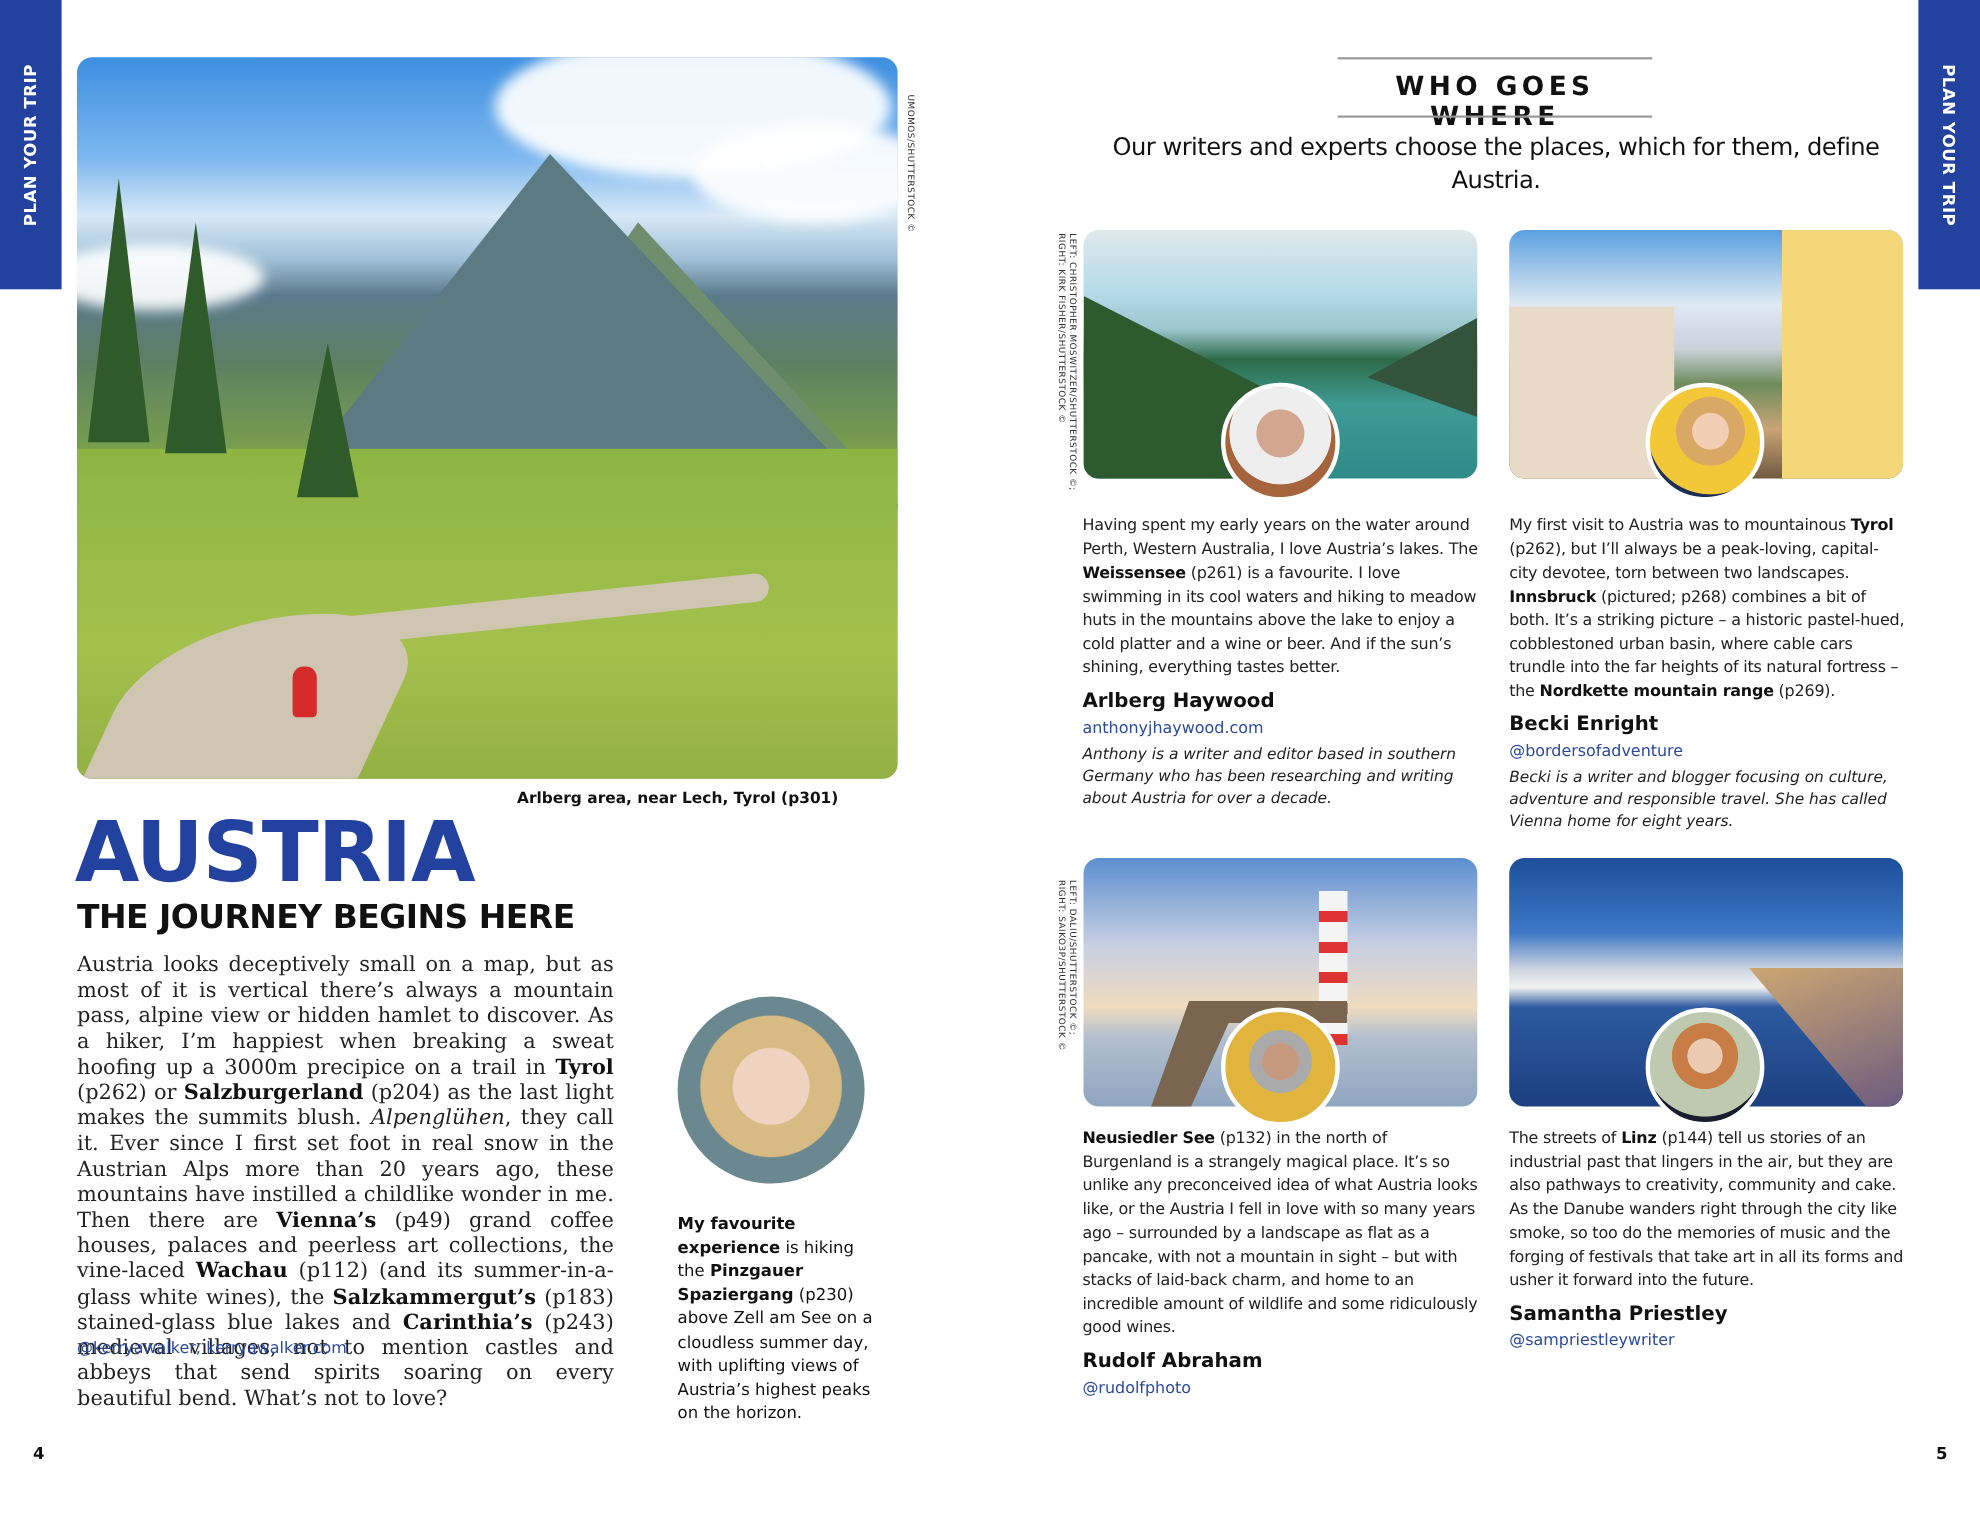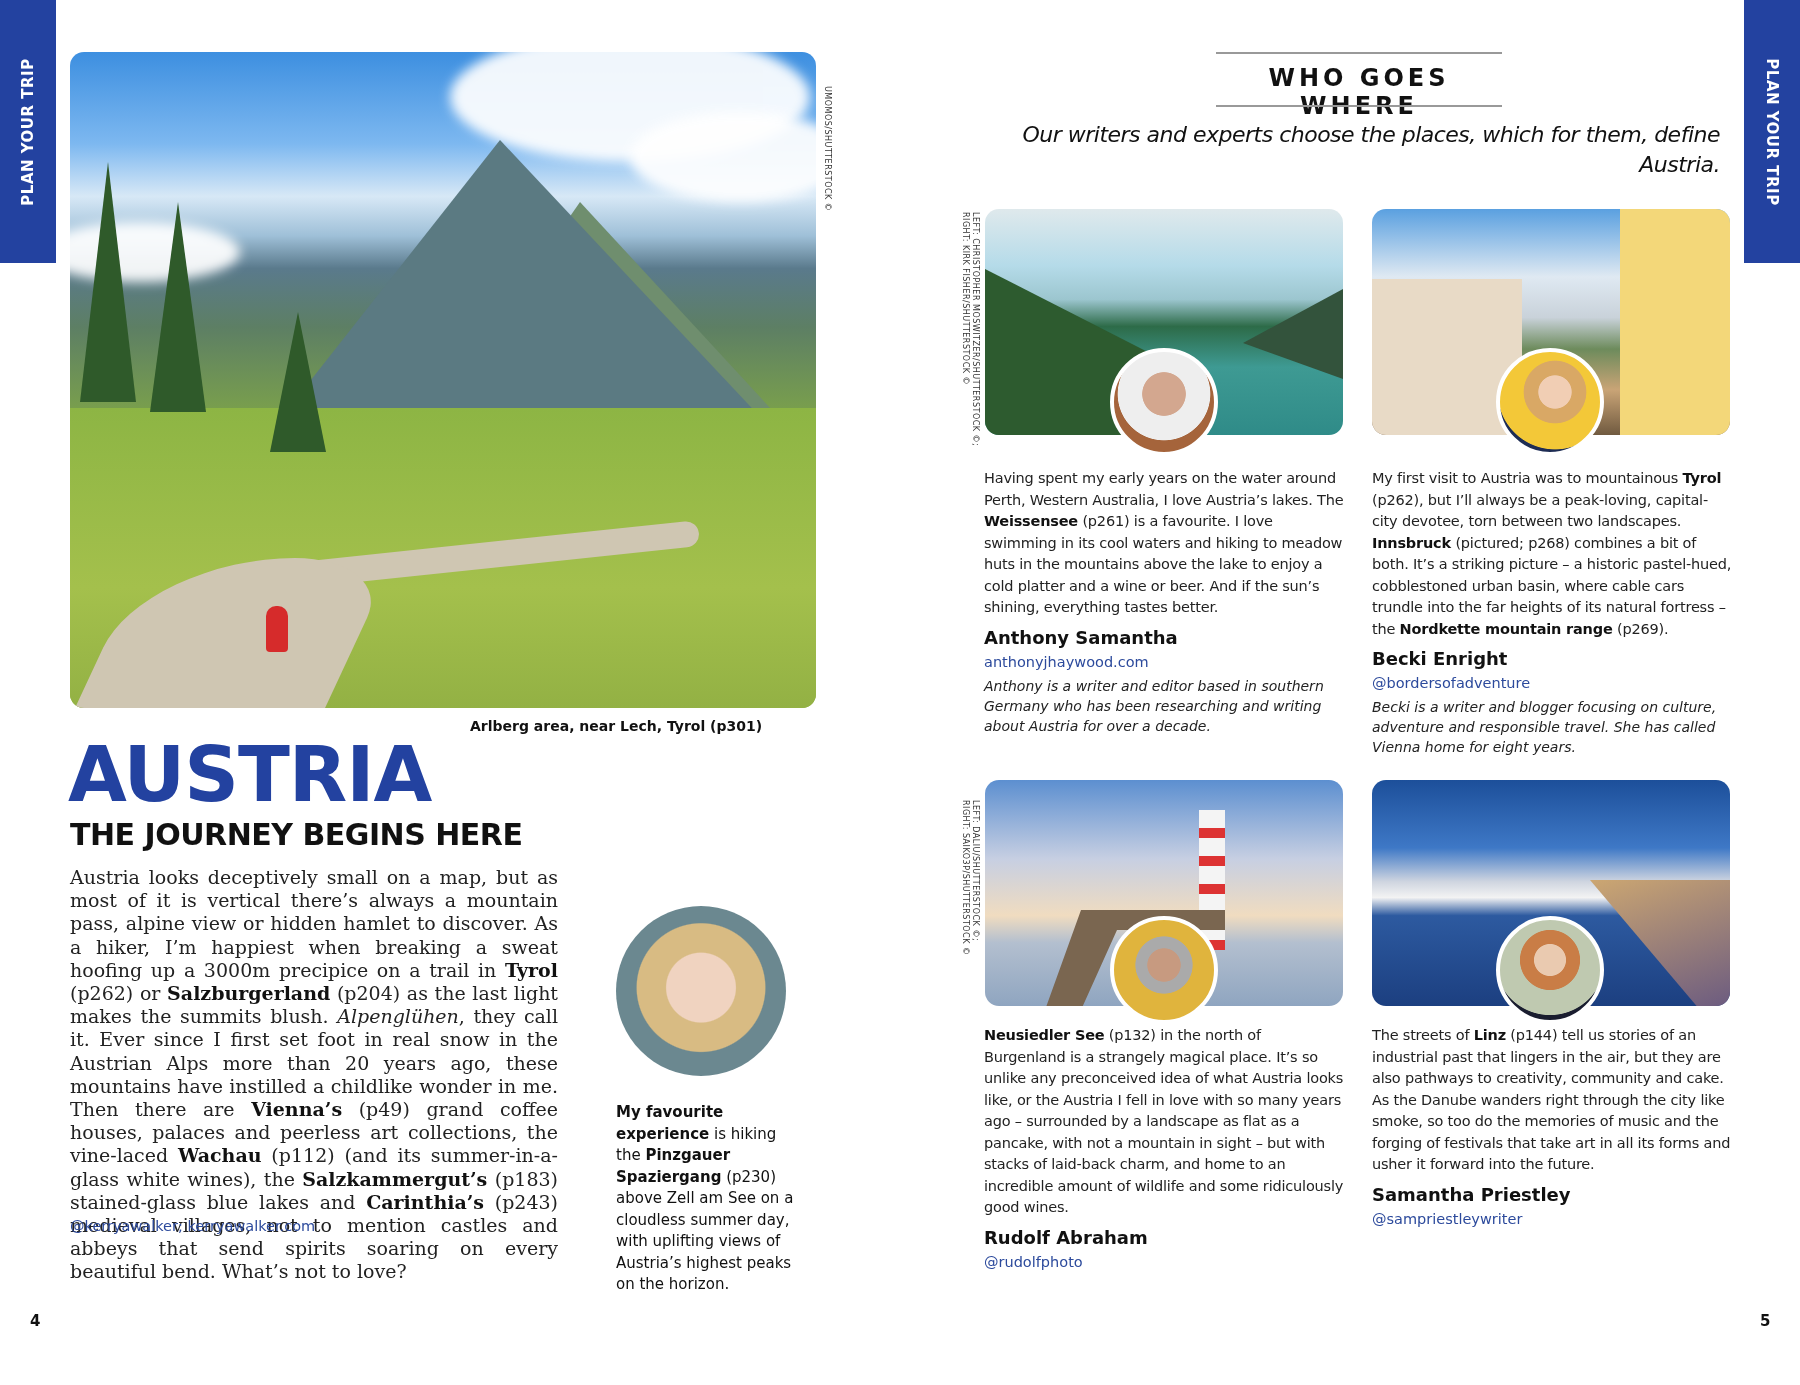--- a/index.html
+++ b/index.html
@@ -65,21 +65,21 @@
   .kerry-photo {
     position: absolute; left: 616px; top: 906px; width: 170px; height: 170px; border-radius: 50%;
     background: radial-gradient(circle at 50% 48%, #f0d3c0 0 28%, #d8bb83 29% 52%, #6b8890 53% 100%);
   }
 
   .fav { position: absolute; left: 616px; top: 1102px; width: 180px; font-family: "DejaVu Sans", sans-serif; font-size: 15px; line-height: 21.5px; color: #111; }
 
   
   .rule { position: absolute; left: 1216px; width: 286px; height: 2px; background: #999; }
   .wgw { position: absolute; left: 1216px; top: 64px; width: 286px; text-align: center; font-family: "DejaVu Sans", sans-serif; font-weight: bold; font-size: 24px; letter-spacing: 4px; }
-  .wgw-sub { position: absolute; left: 1000px; top: 120px; width: 720px; text-align: right; font-family: "DejaVu Sans", sans-serif; font-size: 22px; line-height: 30px; letter-spacing: -0.5px; font-style: italic; }
+  .wgw-sub { position: absolute; left: 1000px; top: 120px; width: 720px; text-align: center; font-family: "DejaVu Sans", sans-serif; font-size: 22px; line-height: 30px; letter-spacing: -0.5px; }
 
   .card-img { position: absolute; width: 358px; height: 226px; border-radius: 14px; overflow: hidden; }
   .avatar { position: absolute; width: 108px; height: 108px; border-radius: 50%; border: 4px solid #fff; overflow: hidden; }
 
   .entry { position: absolute; width: 360px; font-family: "DejaVu Sans", sans-serif; }
   .entry .body { font-size: 14.5px; line-height: 21.5px; color: #222; letter-spacing: -0.2px; }
   .entry .body b { color: #111; }
   .entry .author-name { margin-top: 8px; margin-bottom: 6px; }
   .entry .author-handle { margin-bottom: 6px; }
 
@@ -156,21 +156,21 @@
 </div>
 <div class="credit-vert two" style="left:980px;top:800px;">
   <div>LEFT: DALIU/SHUTTERSTOCK ©;</div>
   <div>RIGHT: SAIKO3P/SHUTTERSTOCK ©</div>
 </div>
 
 <div class="card-img img-lake" style="left:985px;top:209px;"></div>
 <div class="avatar face-anthony" style="left:1110px;top:348px;"></div>
 <div class="entry" style="left:984px;top:468px;">
   <p class="body"><span>Having spent my early years on the water around Perth, Western Australia, I love Austria’s lakes. The </span><b>Weissensee</b><span> (p261) is a favourite. I love swimming in its cool waters and hiking to meadow huts in the mountains above the lake to enjoy a cold platter and a wine or beer. And if the sun’s shining, everything tastes better.</span></p>
-  <div class="author-name">Anthony Samantha</div>
+  <div class="author-name">Arlberg Haywood</div>
   <div class="author-handle">anthonyjhaywood.com</div>
   <div class="author-bio">Anthony is a writer and editor based in southern Germany who has been researching and writing about Austria for over a decade.</div>
 </div>
 
 <div class="card-img img-innsbruck" style="left:1372px;top:209px;"></div>
 <div class="avatar face-becki" style="left:1496px;top:348px;"></div>
 <div class="entry" style="left:1372px;top:468px;">
   <p class="body"><span>My first visit to Austria was to mountainous </span><b>Tyrol</b><span> (p262), but I’ll always be a peak-loving, capital-city devotee, torn between two landscapes. </span><b>Innsbruck</b><span> (pictured; p268) combines a bit of both. It’s a striking picture – a historic pastel-hued, cobblestoned urban basin, where cable cars trundle into the far heights of its natural fortress – the </span><b>Nordkette mountain range</b><span> (p269).</span></p>
   <div class="author-name">Becki Enright</div>
   <div class="author-handle">@bordersofadventure</div>

